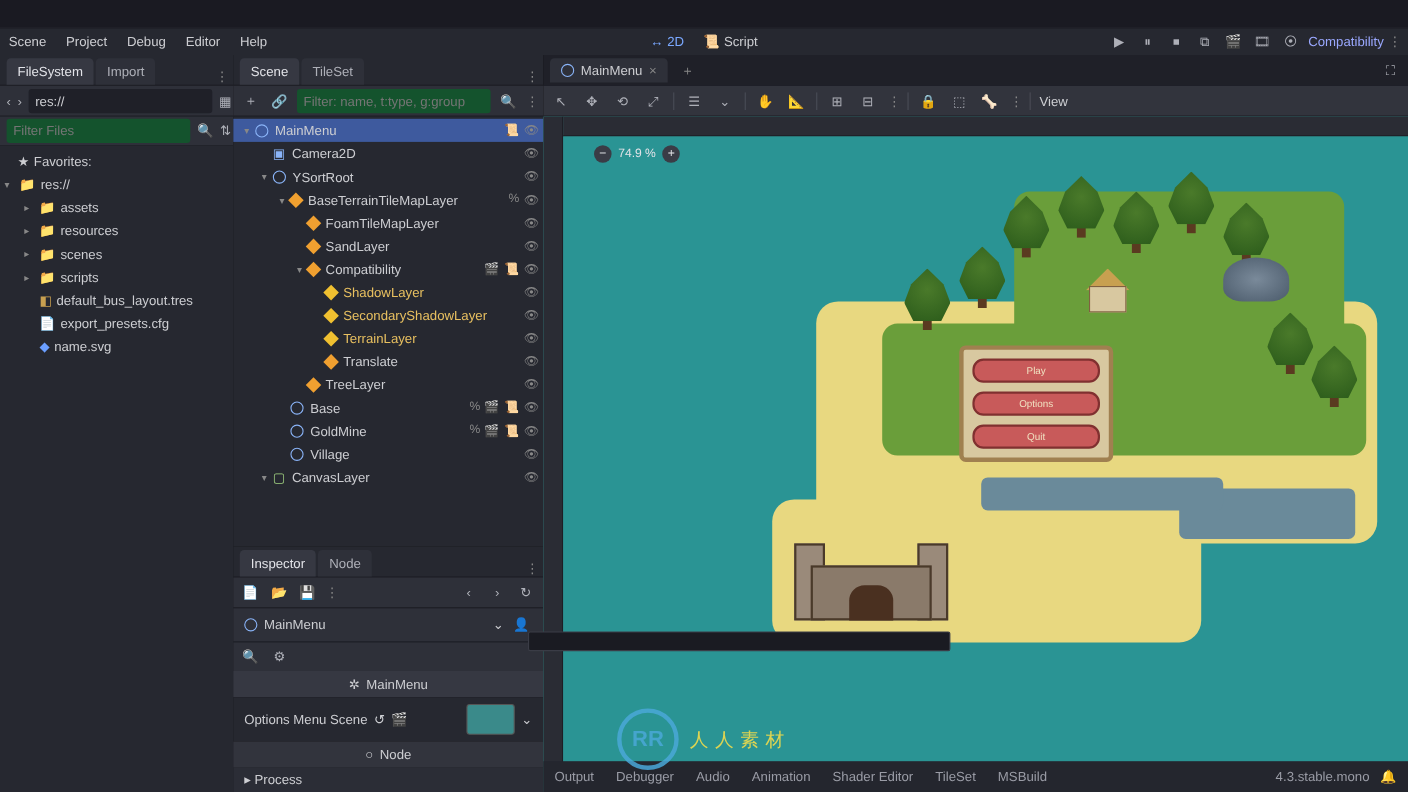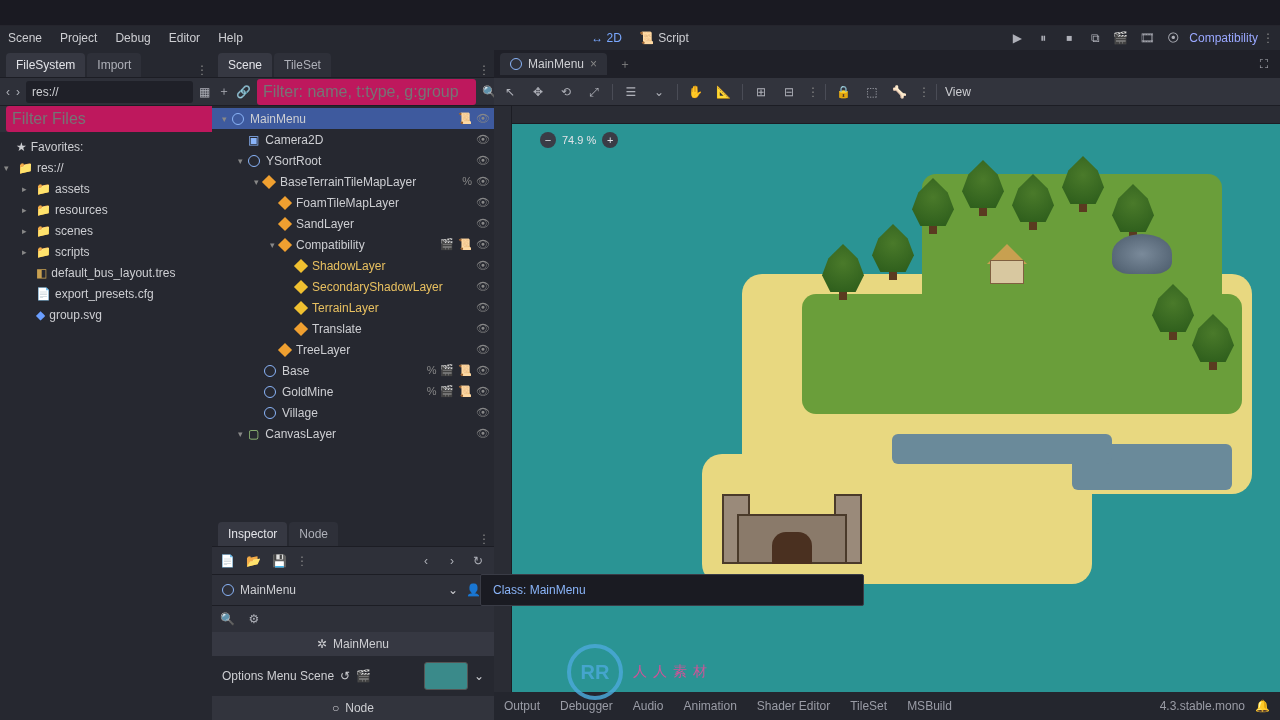--- a/index.html
+++ b/index.html
@@ -15,21 +15,21 @@
 .main { position: absolute; top: 50px; bottom: 0; left: 0; right: 0; display: flex; }
 .left-col { width: 212px; display: flex; flex-direction: column; }
 .mid-col { width: 282px; display: flex; flex-direction: column; }
 .right-col { flex: 1; display: flex; flex-direction: column; position: relative; }
 .panel-tabs { height: 28px; background: #262830; display: flex; align-items: flex-end; padding: 0 6px; gap: 2px; border-bottom: 1px solid #1c1d24; }
 .tab { padding: 5px 10px; background: #2e3039; border-radius: 4px 4px 0 0; color: #aeb0b8; cursor: pointer; font-size: 12px; }
 .tab.active { background: #363842; color: #e2e3e8; }
 .panel-tool { height: 28px; background: #2e3039; display: flex; align-items: center; padding: 0 6px; gap: 6px; border-bottom: 1px solid #1c1d24; }
 .path-input { flex: 1; background: #1f2028; border: none; color: #cdced2; padding: 4px 6px; border-radius: 3px; font-size: 12px; }
 .filter-row { height: 26px; background: #2e3039; display: flex; align-items: center; padding: 0 6px; gap: 6px; }
-.filter-input { flex: 1; background: #be185d; border: none; color: #cdced2; padding: 4px 6px; border-radius: 3px; font-size: 16px; }
+.filter-input { flex: 1; background: #14532d; border: none; color: #cdced2; padding: 4px 6px; border-radius: 3px; font-size: 12px; }
 .file-tree { flex: 1; background: #262830; overflow-y: auto; padding: 4px 0; }
 .tree-row { display: flex; align-items: center; height: 21px; padding: 0 4px; gap: 4px; cursor: pointer; }
 .indent { display: inline-block; }
 .caret { width: 10px; color: #888; font-size: 9px; }
 .vis-icn { margin-left: auto; display: flex; gap: 4px; color: #888; font-size: 11px; }
 .scene-tree { flex: 1; background: #262830; overflow: hidden; padding: 2px 0; position: relative; }
 .scene-row { display: flex; align-items: center; height: 21px; padding: 0 4px 0 4px; cursor: pointer; position: relative; }
 .scene-row.sel { background: #3e5a9e; }
 .node-circ { width: 12px; height: 12px; border-radius: 50%; border: 1.5px solid #8ab4f8; display: inline-block; }
 .node-diam { width: 10px; height: 10px; background: #f0a030; transform: rotate(45deg); display: inline-block; }
@@ -165,21 +165,21 @@
           <span>default_bus_layout.tres</span>
         </div>
       <div class="tree-row">
           <span class="indent" style="width:28px"></span>
           <span style="color:#aaa">📄</span> 
           <span>export_presets.cfg</span>
         </div>
       <div class="tree-row">
           <span class="indent" style="width:28px"></span>
           <span style="color:#6a9eff">◆</span> 
-          <span>group.svg</span>
+          <span>name.svg</span>
         </div>
     </div>
   </div>
 
   <div class="mid-col">
     <div class="panel-tabs">
       <div class="tab active">Scene</div>
       <div class="tab">TileSet</div>
       <span class="dots" style="margin-left:auto">⋮</span>
     </div>
@@ -378,20 +378,21 @@
     <div class="insp-row">
       <span>Options Menu Scene</span>
       <span>↺</span>
       <span>🎬</span>
       <div style="margin-left:auto;width:44px;height:28px;background:#3a8a8a;border:1px solid #555;border-radius:3px"></div>
       <span>⌄</span>
     </div>
     <div class="insp-header" style="background:#32343d">
       ○ <span>Node</span>
     </div>
+    <div class="fold-row">▸ <span>Process</span></div>
   </div>
 
   <div class="right-col">
     <div class="viewport-tabs">
       <div class="vtab">
         <span class="node-circ"></span>
         <span>MainMenu</span>
         <span class="close">×</span>
       </div>
       <span class="vtab-add">＋</span>
@@ -449,26 +450,30 @@
           <div class="house" style="top:90px;left:370px">
             <div class="roof"></div>
               <div class="body"></div>
           </div>
           <div class="castle">
             <div class="tower" style="left:0"></div>
             <div class="tower" style="right:0"></div>
             <div class="wall"></div>
             <div class="gate"></div>
           </div>
+          <div class="menu-panel">
+            <div class="menu-btn">Play</div>
+            <div class="menu-btn">Options</div>
+            <div class="menu-btn">Quit</div>
+          </div>
         </div>
       </div>
     </div>
 
     <div class="tooltip" style="top:524px;left:-14px;width:384px">
-      <div><span class="cls"><span>Class: </span><span>MainMenu</span></span></div>
     </div>
 
     <div class="bottom-dock">
       <span>Output</span>
       <span>Debugger</span>
       <span>Audio</span>
       <span>Animation</span>
       <span>Shader Editor</span>
       <span>TileSet</span>
       <span>MSBuild</span>
@@ -476,15 +481,15 @@
         <span>4.3.stable.mono</span>
         <span>🔔</span>
       </div>
     </div>
   </div>
 </div>
 
 <div class="watermark">
   <div class="wm-circle">RR</div>
   <div>
-    <div style="color:#ec4899;font-size:14px;letter-spacing:6px">人人素材</div>
+    <div style="color:#fde047;font-size:17px;letter-spacing:6px">人人素材</div>
   </div>
 </div>
 
 </body></html>

